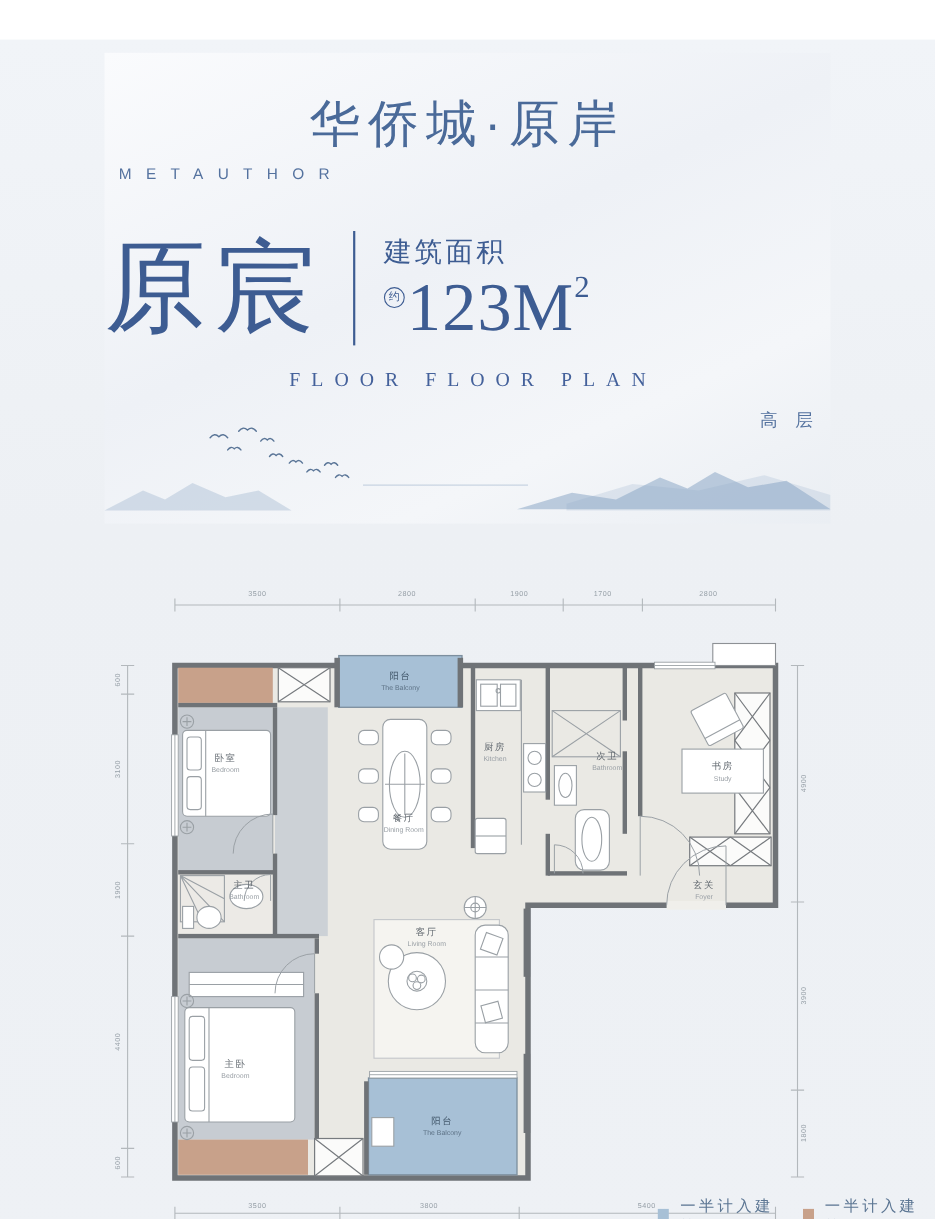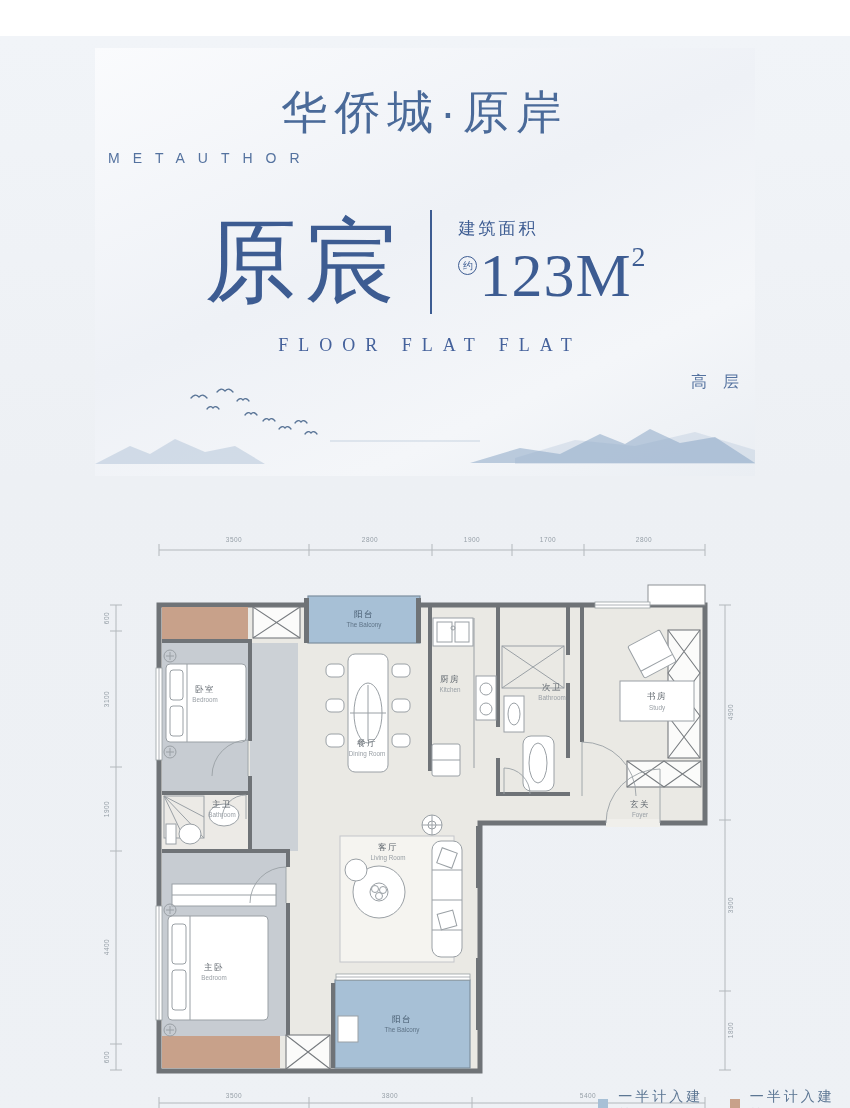--- a/index.html
+++ b/index.html
@@ -7,25 +7,25 @@
         background:linear-gradient(180deg,#f1f4f8 0%,#edf0f4 40%,#eef1f5 100%);
         font-family:"Liberation Sans",sans-serif;margin-top:36px;}
   
   .header{position:absolute;left:95px;top:12px;width:660px;height:428px;
           background:linear-gradient(155deg,#fafbfd 0%,#eef1f6 45%,#f4f6f9 75%,#eaeef3 100%);}
   .hart{position:absolute;left:0;top:0;}
   .logo{position:absolute;left:0;top:34px;width:100%;text-align:center;
         font-size:46px;font-weight:300;color:#4a6a99;letter-spacing:7px;}
   .brand{position:absolute;left:0;top:102px;width:100%;text-align:left;
         font-size:14px;color:#54729f;letter-spacing:13px;text-indent:13px;}
-  .titlebox{position:absolute;left:0;top:162px;width:100%;display:flex;justify-content:center;align-items:center;gap:26px;}
+  .titlebox{position:absolute;left:0;top:162px;width:100%;display:flex;justify-content:flex-start;align-items:center;gap:26px;}
   .plan-name{font-family:"Liberation Serif",serif;font-size:92px;line-height:100px;color:#3d5c92;letter-spacing:8px;}
   .tdiv{width:2px;height:104px;background:#3d5c92;}
   .area{display:flex;flex-direction:column;align-items:flex-start;}
-  .area-label{font-family:"Liberation Serif",serif;font-size:17px;color:#3d5c92;letter-spacing:3px;margin-bottom:2px;}
+  .area-label{font-family:"Liberation Serif",serif;font-size:25px;color:#3d5c92;letter-spacing:3px;margin-bottom:2px;}
   .area-row{display:flex;align-items:flex-start;}
   .approx{width:17px;height:17px;border:1px solid #3d5c92;border-radius:50%;
           font-size:10px;line-height:17px;text-align:center;color:#3d5c92;margin-top:14px;margin-right:2px;}
   .area-value{font-family:"Liberation Serif",serif;font-size:62px;line-height:66px;color:#3d5c92;letter-spacing:1px;}
   .area-sup{font-family:"Liberation Serif",serif;font-size:28px;line-height:30px;color:#3d5c92;}
   .subtitle{position:absolute;left:0;top:287px;width:100%;text-align:center;
         font-family:"Liberation Serif",serif;font-size:18px;color:#44619b;letter-spacing:10px;text-indent:10px;}
   .floor-type{position:absolute;left:0;top:324px;width:100%;text-align:right;
         font-size:16px;color:#54729f;letter-spacing:16px;text-indent:16px;}
   
@@ -77,21 +77,21 @@
       <div class="tdiv"></div>
       <div class="area">
         <div class="area-label">建筑面积</div>
         <div class="area-row">
           <span class="approx">约</span>
           <span class="area-value">123M</span>
           <span class="area-sup">2</span>
         </div>
       </div>
     </div>
-    <div class="subtitle">FLOOR FLAT FLAT</div>
+    <div class="subtitle">FLOOR FLOOR PLAN</div>
     <div class="floor-type">高层</div>
   </div>
 
   <div class="plan">
     <svg width="680" height="620" viewBox="0 0 680 620">
 
       <g stroke="#b3b8bc" stroke-width="1" fill="none">
         <path d="M59,38 V26 M209,38 V26 M332,38 V26 M412,38 V26 M484,38 V26 M605,38 V26 M59,32 H605"></path>
       </g>
       <g>

